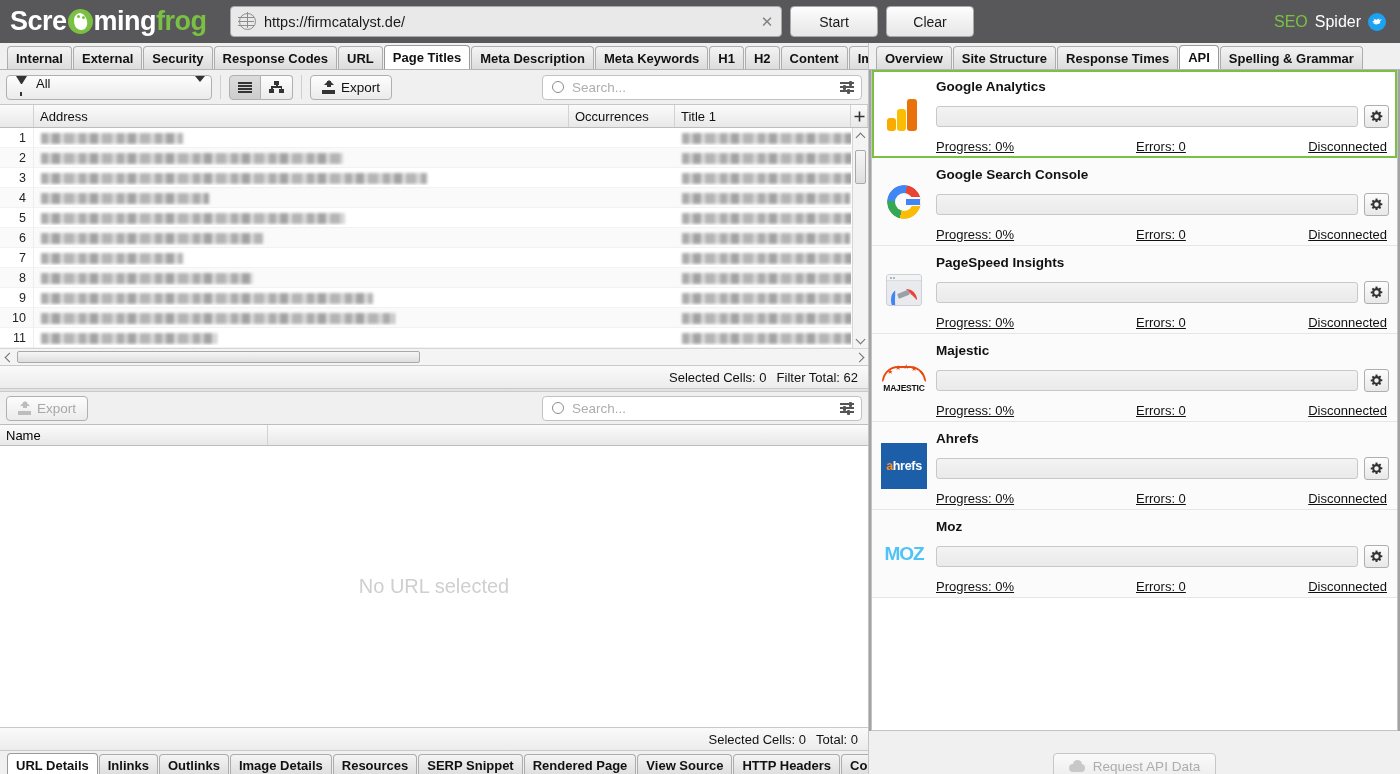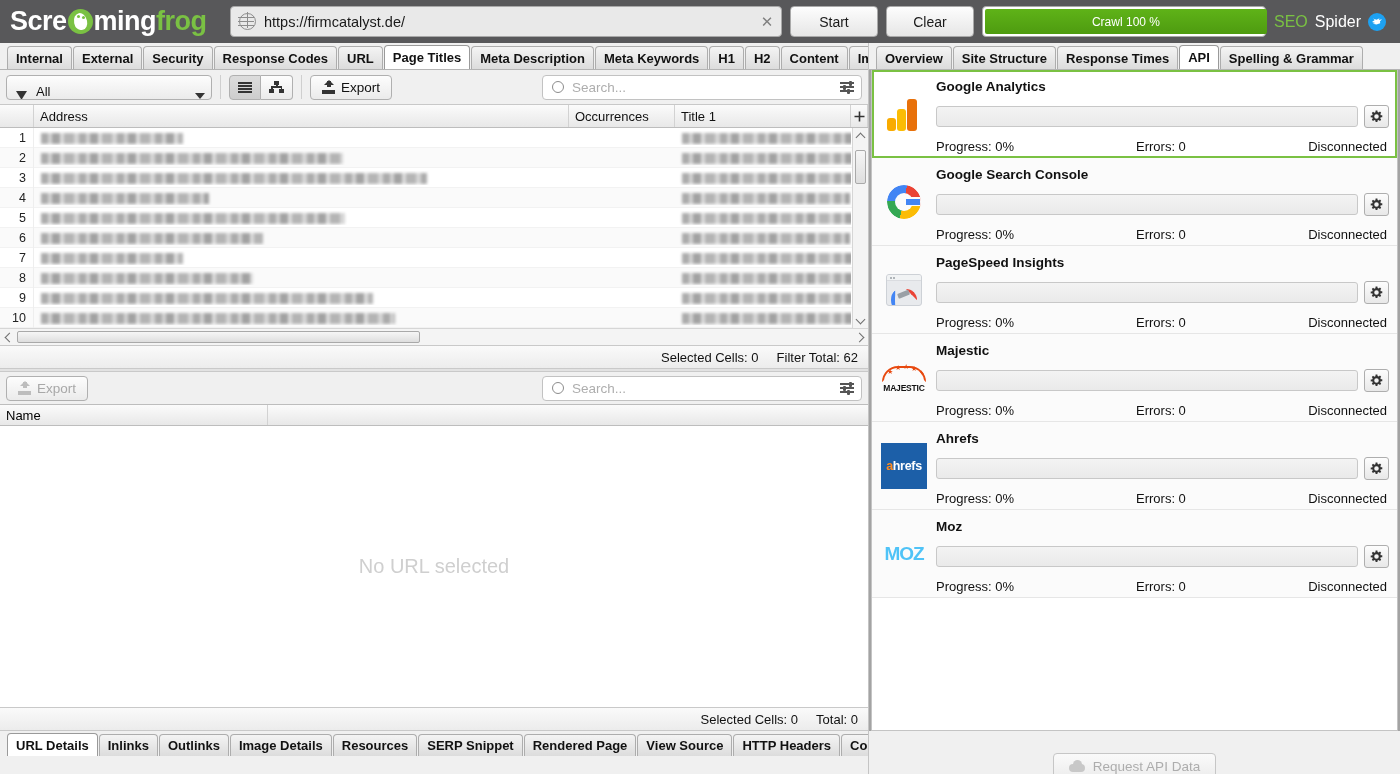--- a/index.html
+++ b/index.html
@@ -194,21 +194,21 @@
     display: flex; align-items: center;
     padding: 0 6px;
     gap: 8px;
     border-bottom: 1px solid #c8c8c8;
   }
   .filter-select {
     width: 206px; height: 25px;
     background: linear-gradient(#fdfdfd, #ebebeb);
     border: 1px solid #b0b0b0;
     border-radius: 4px;
-    display: flex; align-items: flex-end;
+    display: flex; align-items: flex-start;
     padding: 0 6px 0 9px;
     gap: 9px;
     cursor: pointer;
   }
   .funnel-icon {
     width: 0; height: 0; flex: 0 0 11px;
     border-left: 5.5px solid transparent;
     border-right: 5.5px solid transparent;
     border-top: 8px solid #333;
     position: relative;
@@ -406,21 +406,21 @@
     background: linear-gradient(#f6f6f6, #dedede);
     border: 1px solid #a9a9a9; border-radius: 2px;
   }
 
   .statusbar {
     height: 23px;
     background: linear-gradient(#fafafa, #ececec);
     border-top: 1px solid #c9c9c9;
     display: flex; align-items: center; justify-content: flex-end;
     padding-right: 10px;
-    gap: 18px;
+    gap: 10px;
     font-size: 13px; color: #111;
   }
 
   
   .splitter { height: 4px; background: #e2e2e2; border-top: 1px solid #c9c9c9; border-bottom: 1px solid #c9c9c9; cursor: row-resize; }
   .lower-toolbar {
     height: 32px; background: #f0f0f0;
     display: flex; align-items: center;
     padding: 0 6px;
   }
@@ -490,20 +490,21 @@
     width: 25px; height: 23px; flex: 0 0 25px;
     background: linear-gradient(#fdfdfd, #e8e8e8);
     border: 1px solid #aeaeae;
     border-radius: 3px;
     display: flex; align-items: center; justify-content: center;
     cursor: pointer;
   }
   .api-stats {
     display: flex; font-size: 13px; color: #111;
     padding-right: 2px;
+    text-decoration: underline;
   }
   .api-stats .s1 { width: 200px; }
   .api-stats .s2 { flex: 1; }
   .api-stats .s3 { text-align: right; }
 
   
   .ga-logo { width: 34px; height: 32px; position: relative; }
   .ga-logo i { position: absolute; bottom: 0; border-radius: 3px; }
   .ga-logo i:nth-child(1){ left: 0;   width: 9px;  height: 13px; background: #f9ab00; }
   .ga-logo i:nth-child(2){ left: 10px;width: 9px;  height: 22px; background: #fbbc04; }
@@ -630,25 +631,20 @@
 
   <div class="urlbar">
     <span class="globe-icon"></span>
     <span class="url-text">https://firmcatalyst.de/</span>
     <span class="url-clear">✕</span>
   </div>
 
   <button class="tb-btn">Start</button>
   <button class="tb-btn">Clear</button>
 
-  <div class="crawlbar">
-    <div class="crawlbar-fill" id="crawl-fill" style="width: calc(100% + 0px);">
-      <span>Crawl 100 %</span>
-    </div>
-  </div>
 
   <div class="seo-spider">
     <span class="seo">SEO</span>
     <span class="spider">Spider</span>
     <span class="twitter-bird"></span>
   </div>
 </div>
 
 <div class="main">
 
@@ -807,20 +803,26 @@
           </div>
           <div class="trow">
             <div class="td-num">9</div>
             <div class="td-addr"><span class="redact" style="width: 332px;"></span></div>
             <div class="td-occ"></div>
             <div class="td-title"><span class="redact" style="width: 176px;"></span></div>
           </div>
           <div class="trow">
             <div class="td-num">10</div>
             <div class="td-addr"><span class="redact" style="width: 354px;"></span></div>
+            <div class="td-occ"></div>
+            <div class="td-title"><span class="redact" style="width: 176px;"></span></div>
+          </div>
+          <div class="trow">
+            <div class="td-num">11</div>
+            <div class="td-addr"><span class="redact" style="width: 176px;"></span></div>
             <div class="td-occ"></div>
             <div class="td-title"><span class="redact" style="width: 176px;"></span></div>
           </div>
         </div>
       <div class="vscroll">
         <div class="ar up">
             <span class="chev up"></span>
           </div>
         <div class="thumb"></div>
         <div class="ar dn">

